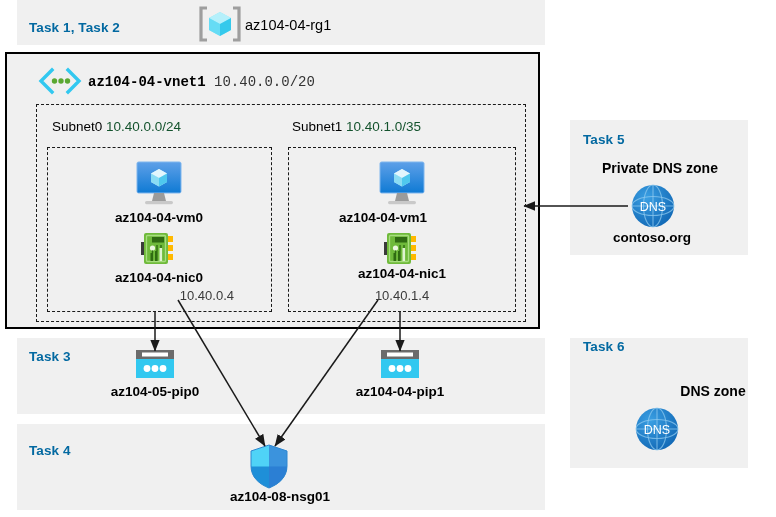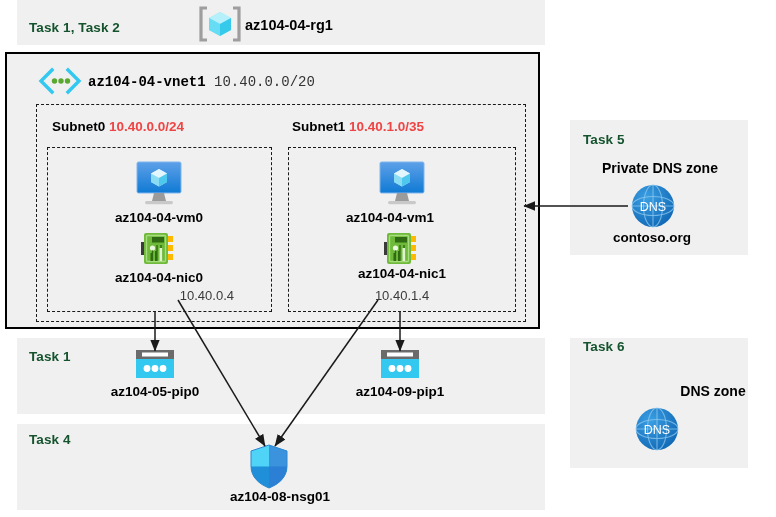--- a/index.html
+++ b/index.html
@@ -1,40 +1,40 @@
 <!DOCTYPE html>
 <html><head>
 <meta charset="utf-8">
 <style>
   html,body{margin:0;padding:0;background:#ffffff;}
   body{width:776px;height:517px;position:relative;overflow:hidden;
        font-family:"Liberation Sans",sans-serif;}
 
   .panel{position:absolute;background:#f0f0f0;}
-  .task-label{position:absolute;color:#14532d;font-weight:bold;font-size:13.5px;
+  .task-label{position:absolute;color:#0369a1;font-weight:bold;font-size:13.5px;
               letter-spacing:.1px;white-space:nowrap;}
 
   
   #vnet-box{position:absolute;left:5px;top:52px;width:535px;height:277px;
             background:#f0f0f0;border:2px solid #000000;box-sizing:border-box;}
 
   .dashed{position:absolute;border:1.6px dashed #1a1a1a;box-sizing:border-box;background:transparent;}
 
   .node-label{position:absolute;text-align:center;font-size:13.5px;font-weight:bold;
               color:#000;white-space:nowrap;}
   .node-sub{position:absolute;text-align:center;font-size:13px;color:#3a3a3a;white-space:nowrap;}
   .subnet-title{position:absolute;font-size:13.5px;color:#000;white-space:nowrap;}
-  .subnet-title b{font-weight:bold;}
-  .subnet-title span{font-weight:bold;color:#ef4444;}
+  .subnet-title b{font-weight:normal;}
+  .subnet-title span{font-weight:normal;color:#14532d;}
 
   .vnet-title{position:absolute;font-size:14px;color:#000;white-space:nowrap;font-family:Liberation Mono, monospace;}
   .vnet-title b{font-weight:bold;}
   .vnet-title span{font-weight:normal;color:#333;}
 
-  .rg-title{position:absolute;font-size:14.5px;font-weight:bold;color:#000;white-space:nowrap;}
+  .rg-title{position:absolute;font-size:14.5px;font-weight:normal;color:#000;white-space:nowrap;}
 
   .hdr-strong{position:absolute;font-size:14px;font-weight:bold;color:#000;
               white-space:nowrap;text-align:center;}
 
   .icon{position:absolute;}
   svg{display:block;overflow:visible;}
   #edges{position:absolute;left:0;top:0;width:776px;height:517px;pointer-events:none;}
 </style>
 </head>
 <body>
@@ -134,21 +134,21 @@
     <rect x="6" y="4" width="44" height="31" rx="1.6" fill="url(#vmg1)"></rect>
     <rect x="6" y="4" width="44" height="31" rx="1.6" fill="none" stroke="#7fb6ee" stroke-width="1"></rect>
     <polygon points="28,11 36,15.5 36,24 28,28.5 20,24 20,15.5" fill="#bfe9fb"></polygon>
     <polygon points="28,11 36,15.5 28,20 20,15.5" fill="#e3f6fd"></polygon>
     <polygon points="28,20 36,15.5 36,24 28,28.5" fill="#4fc8ee"></polygon>
     <polygon points="28,20 20,15.5 20,24 28,28.5" fill="#8adcf4"></polygon>
     <path d="M23 35 L33 35 L35 43 L21 43 Z" fill="#9b9b9b"></path>
     <rect x="14" y="43" width="28" height="3.2" rx="1.6" fill="#c9c9c9"></rect>
   </svg>
 </div>
-<div class="node-label" style="left:315px;top:210px;width:150px;">az104-04-vm1</div>
+<div class="node-label" style="left:308px;top:210px;width:150px;">az104-04-vm1</div>
 
 <div class="icon" style="left:383px;top:231px;">
   <svg width="38" height="36" viewBox="0 0 38 36">
     <rect x="26" y="5" width="7" height="6" fill="#ffb900"></rect>
     <rect x="26" y="14" width="7" height="6" fill="#ffb900"></rect>
     <rect x="26" y="23" width="7" height="6" fill="#ffb900"></rect>
     <rect x="1" y="11" width="5" height="13" fill="#3b3b3b"></rect>
     <rect x="4" y="2" width="24" height="31" rx="2" fill="#6fba3b"></rect>
     <rect x="6.5" y="4.5" width="19" height="26" rx="1" fill="none" stroke="#a7dd7f" stroke-width="1.3"></rect>
     <rect x="12" y="6" width="12" height="5.5" fill="#2f6b12"></rect>
@@ -156,21 +156,21 @@
     <rect x="10.5" y="22" width="2.6" height="8" fill="#2f6b12"></rect>
     <rect x="15" y="20" width="2.6" height="10" fill="#2f6b12"></rect>
     <rect x="19.5" y="17" width="2.6" height="13" fill="#dff3d0"></rect>
     <path d="M12.5 19.5 L12.5 22 M17 14 L17 20 M21 14 L21 17" stroke="#2f6b12" stroke-width="1.4" fill="none"></path>
   </svg>
 </div>
 <div class="node-label" style="left:327px;top:266px;width:150px;">az104-04-nic1</div>
 <div class="node-sub" style="left:327px;top:288px;width:150px;">10.40.1.4</div>
 
 <div class="panel" style="left:17px;top:338px;width:528px;height:76px;"></div>
-<div class="task-label" style="left:29px;top:349px;">Task 1</div>
+<div class="task-label" style="left:29px;top:349px;">Task 3</div>
 
 <div class="icon" style="left:133px;top:348px;">
   <svg width="44" height="34" viewBox="0 0 44 34">
     <rect x="3" y="2" width="38" height="9" fill="#6b6b6b"></rect>
     <rect x="9" y="4.5" width="26" height="4" fill="#ffffff"></rect>
     <rect x="3" y="11" width="38" height="19" fill="#32c8f0"></rect>
     <circle cx="14" cy="20.5" r="3.4" fill="#ffffff"></circle>
     <circle cx="22" cy="20.5" r="3.4" fill="#ffffff"></circle>
     <circle cx="30" cy="20.5" r="3.4" fill="#ffffff"></circle>
   </svg>
@@ -180,24 +180,24 @@
 <div class="icon" style="left:378px;top:348px;">
   <svg width="44" height="34" viewBox="0 0 44 34">
     <rect x="3" y="2" width="38" height="9" fill="#6b6b6b"></rect>
     <rect x="9" y="4.5" width="26" height="4" fill="#ffffff"></rect>
     <rect x="3" y="11" width="38" height="19" fill="#32c8f0"></rect>
     <circle cx="14" cy="20.5" r="3.4" fill="#ffffff"></circle>
     <circle cx="22" cy="20.5" r="3.4" fill="#ffffff"></circle>
     <circle cx="30" cy="20.5" r="3.4" fill="#ffffff"></circle>
   </svg>
 </div>
-<div class="node-label" style="left:325px;top:384px;width:150px;">az104-09-pip1</div>
+<div class="node-label" style="left:325px;top:384px;width:150px;">az104-04-pip1</div>
 
 <div class="panel" style="left:17px;top:424px;width:528px;height:86px;"></div>
-<div class="task-label" style="left:29px;top:432px;">Task 4</div>
+<div class="task-label" style="left:29px;top:443px;">Task 4</div>
 
 <div class="icon" style="left:249px;top:444px;">
   <svg width="40" height="46" viewBox="0 0 40 46">
     <path d="M20 1 L38 7 L38 22 C38 33 30 40 20 44 C10 40 2 33 2 22 L2 7 Z" fill="#4fd3f7"></path>
     <path d="M20 1 L38 7 L38 22 C38 33 30 40 20 44 Z" fill="#3b93dd"></path>
     <path d="M20 22.5 L38 22.5 C38 33 30 40 20 44 Z" fill="#2b7fd4"></path>
     <path d="M2 22.5 L20 22.5 L20 44 C10 40 2 33 2 22.5 Z" fill="#1e8fd8"></path>
     <path d="M20 1 L38 7 L38 22 C38 33 30 40 20 44 C10 40 2 33 2 22 L2 7 Z" fill="none" stroke="#2f86cf" stroke-width="1"></path>
   </svg>
 </div>

